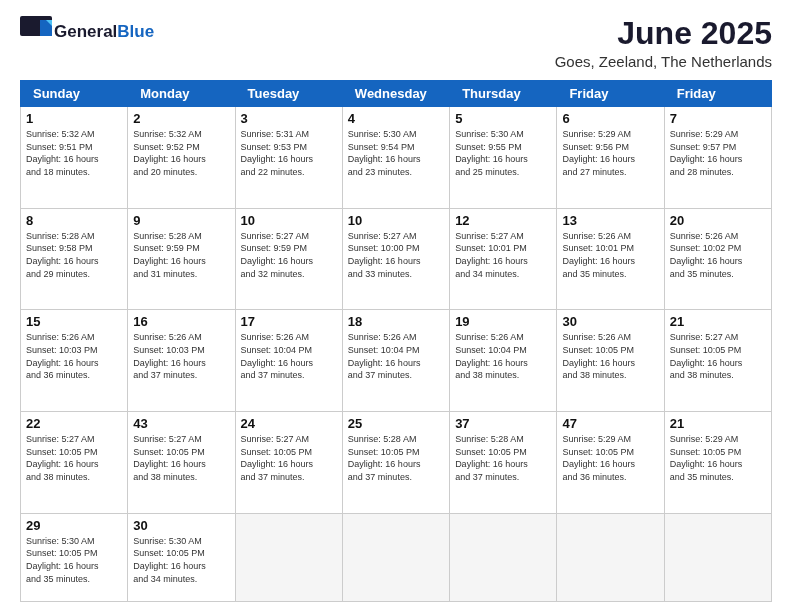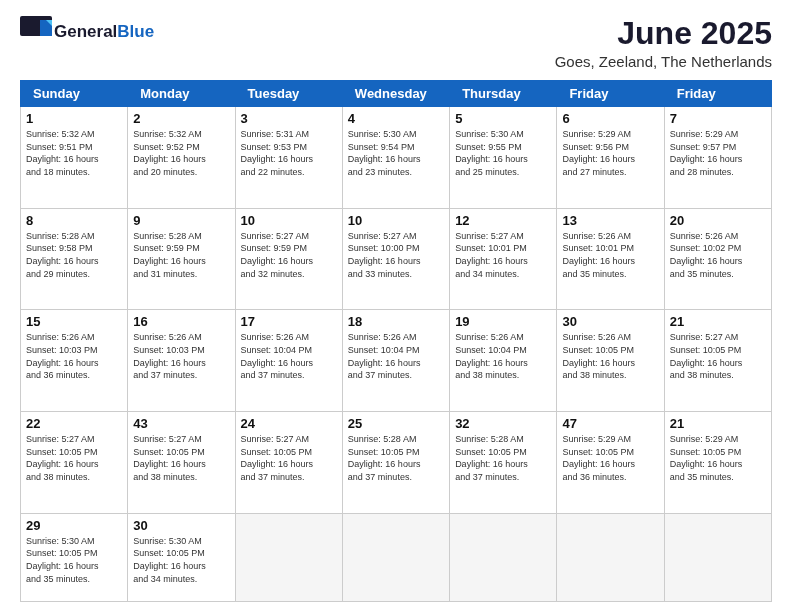--- a/index.html
+++ b/index.html
@@ -228,21 +228,21 @@
           </td>
           <td>
             <span class="day-num">24</span>
             <div class="day-info">Sunrise: 5:27 AM<br>Sunset: 10:05 PM<br>Daylight: 16 hours<br>and 37 minutes.</div>
           </td>
           <td>
             <span class="day-num">25</span>
             <div class="day-info">Sunrise: 5:28 AM<br>Sunset: 10:05 PM<br>Daylight: 16 hours<br>and 37 minutes.</div>
           </td>
           <td>
-            <span class="day-num">32</span>
+            <span class="day-num">37</span>
             <div class="day-info">Sunrise: 5:28 AM<br>Sunset: 10:05 PM<br>Daylight: 16 hours<br>and 37 minutes.</div>
           </td>
           <td>
             <span class="day-num">47</span>
             <div class="day-info">Sunrise: 5:29 AM<br>Sunset: 10:05 PM<br>Daylight: 16 hours<br>and 36 minutes.</div>
           </td>
           <td>
             <span class="day-num">21</span>
             <div class="day-info">Sunrise: 5:29 AM<br>Sunset: 10:05 PM<br>Daylight: 16 hours<br>and 35 minutes.</div>
           </td>

